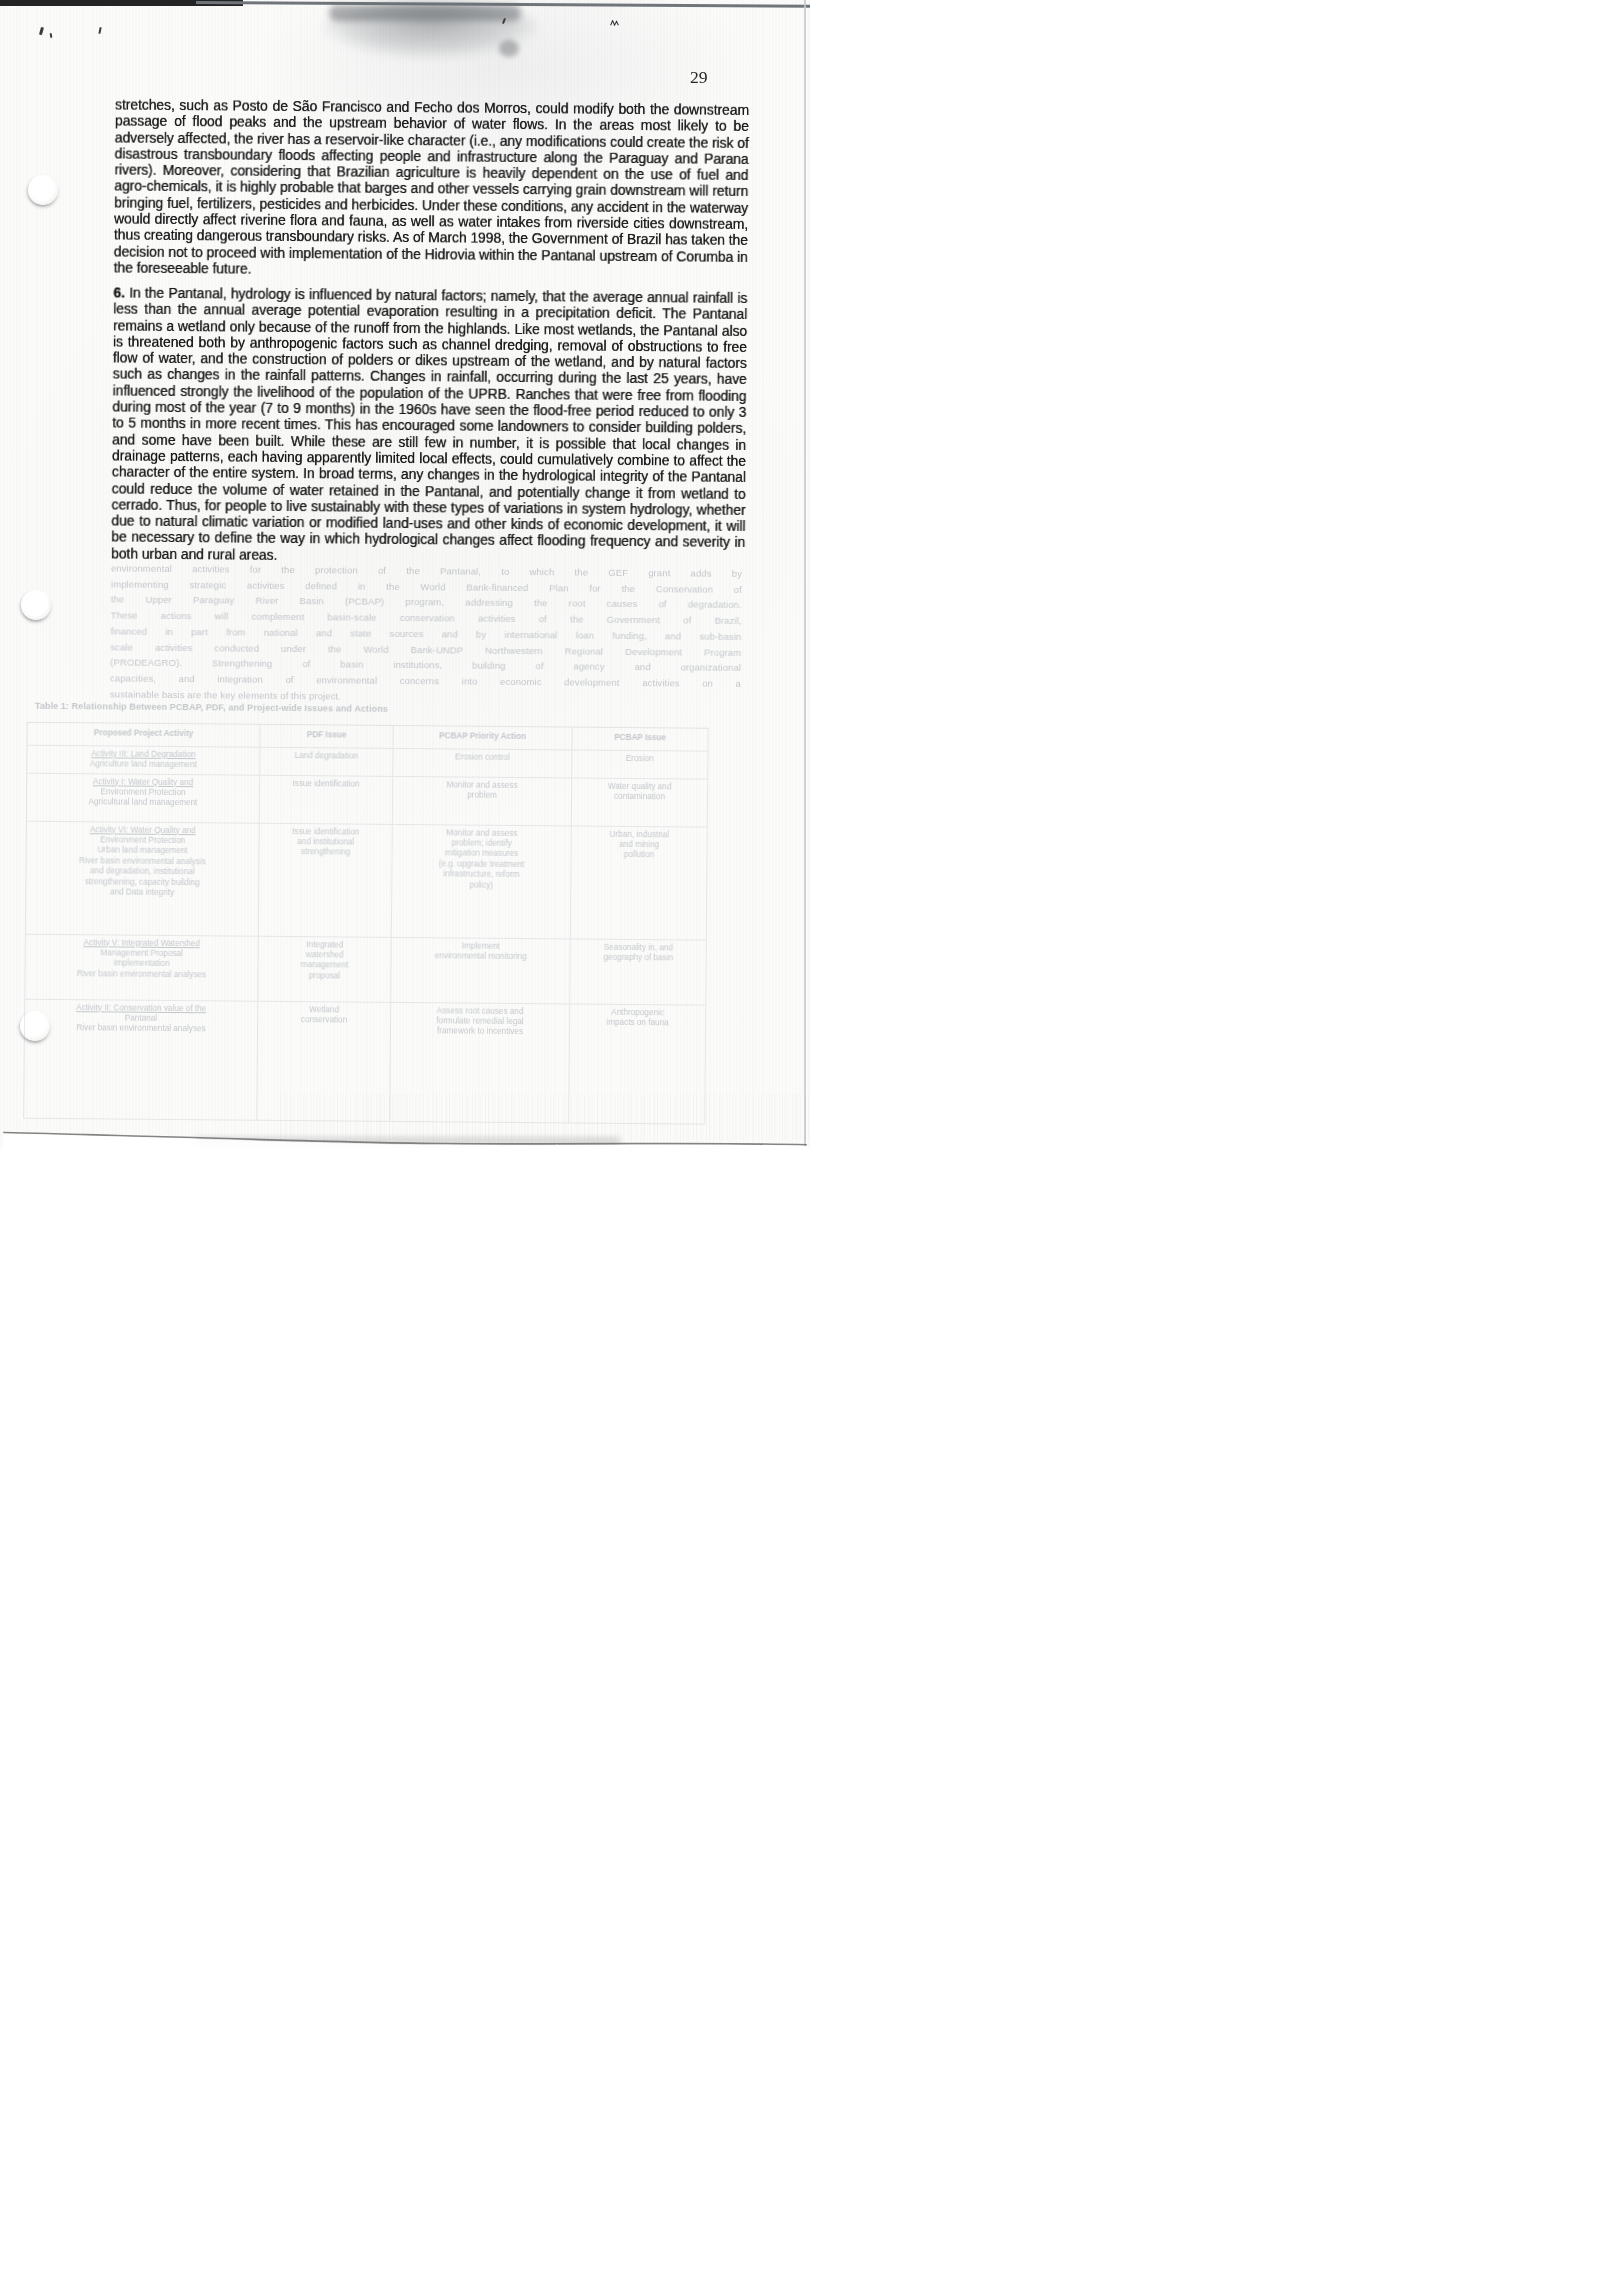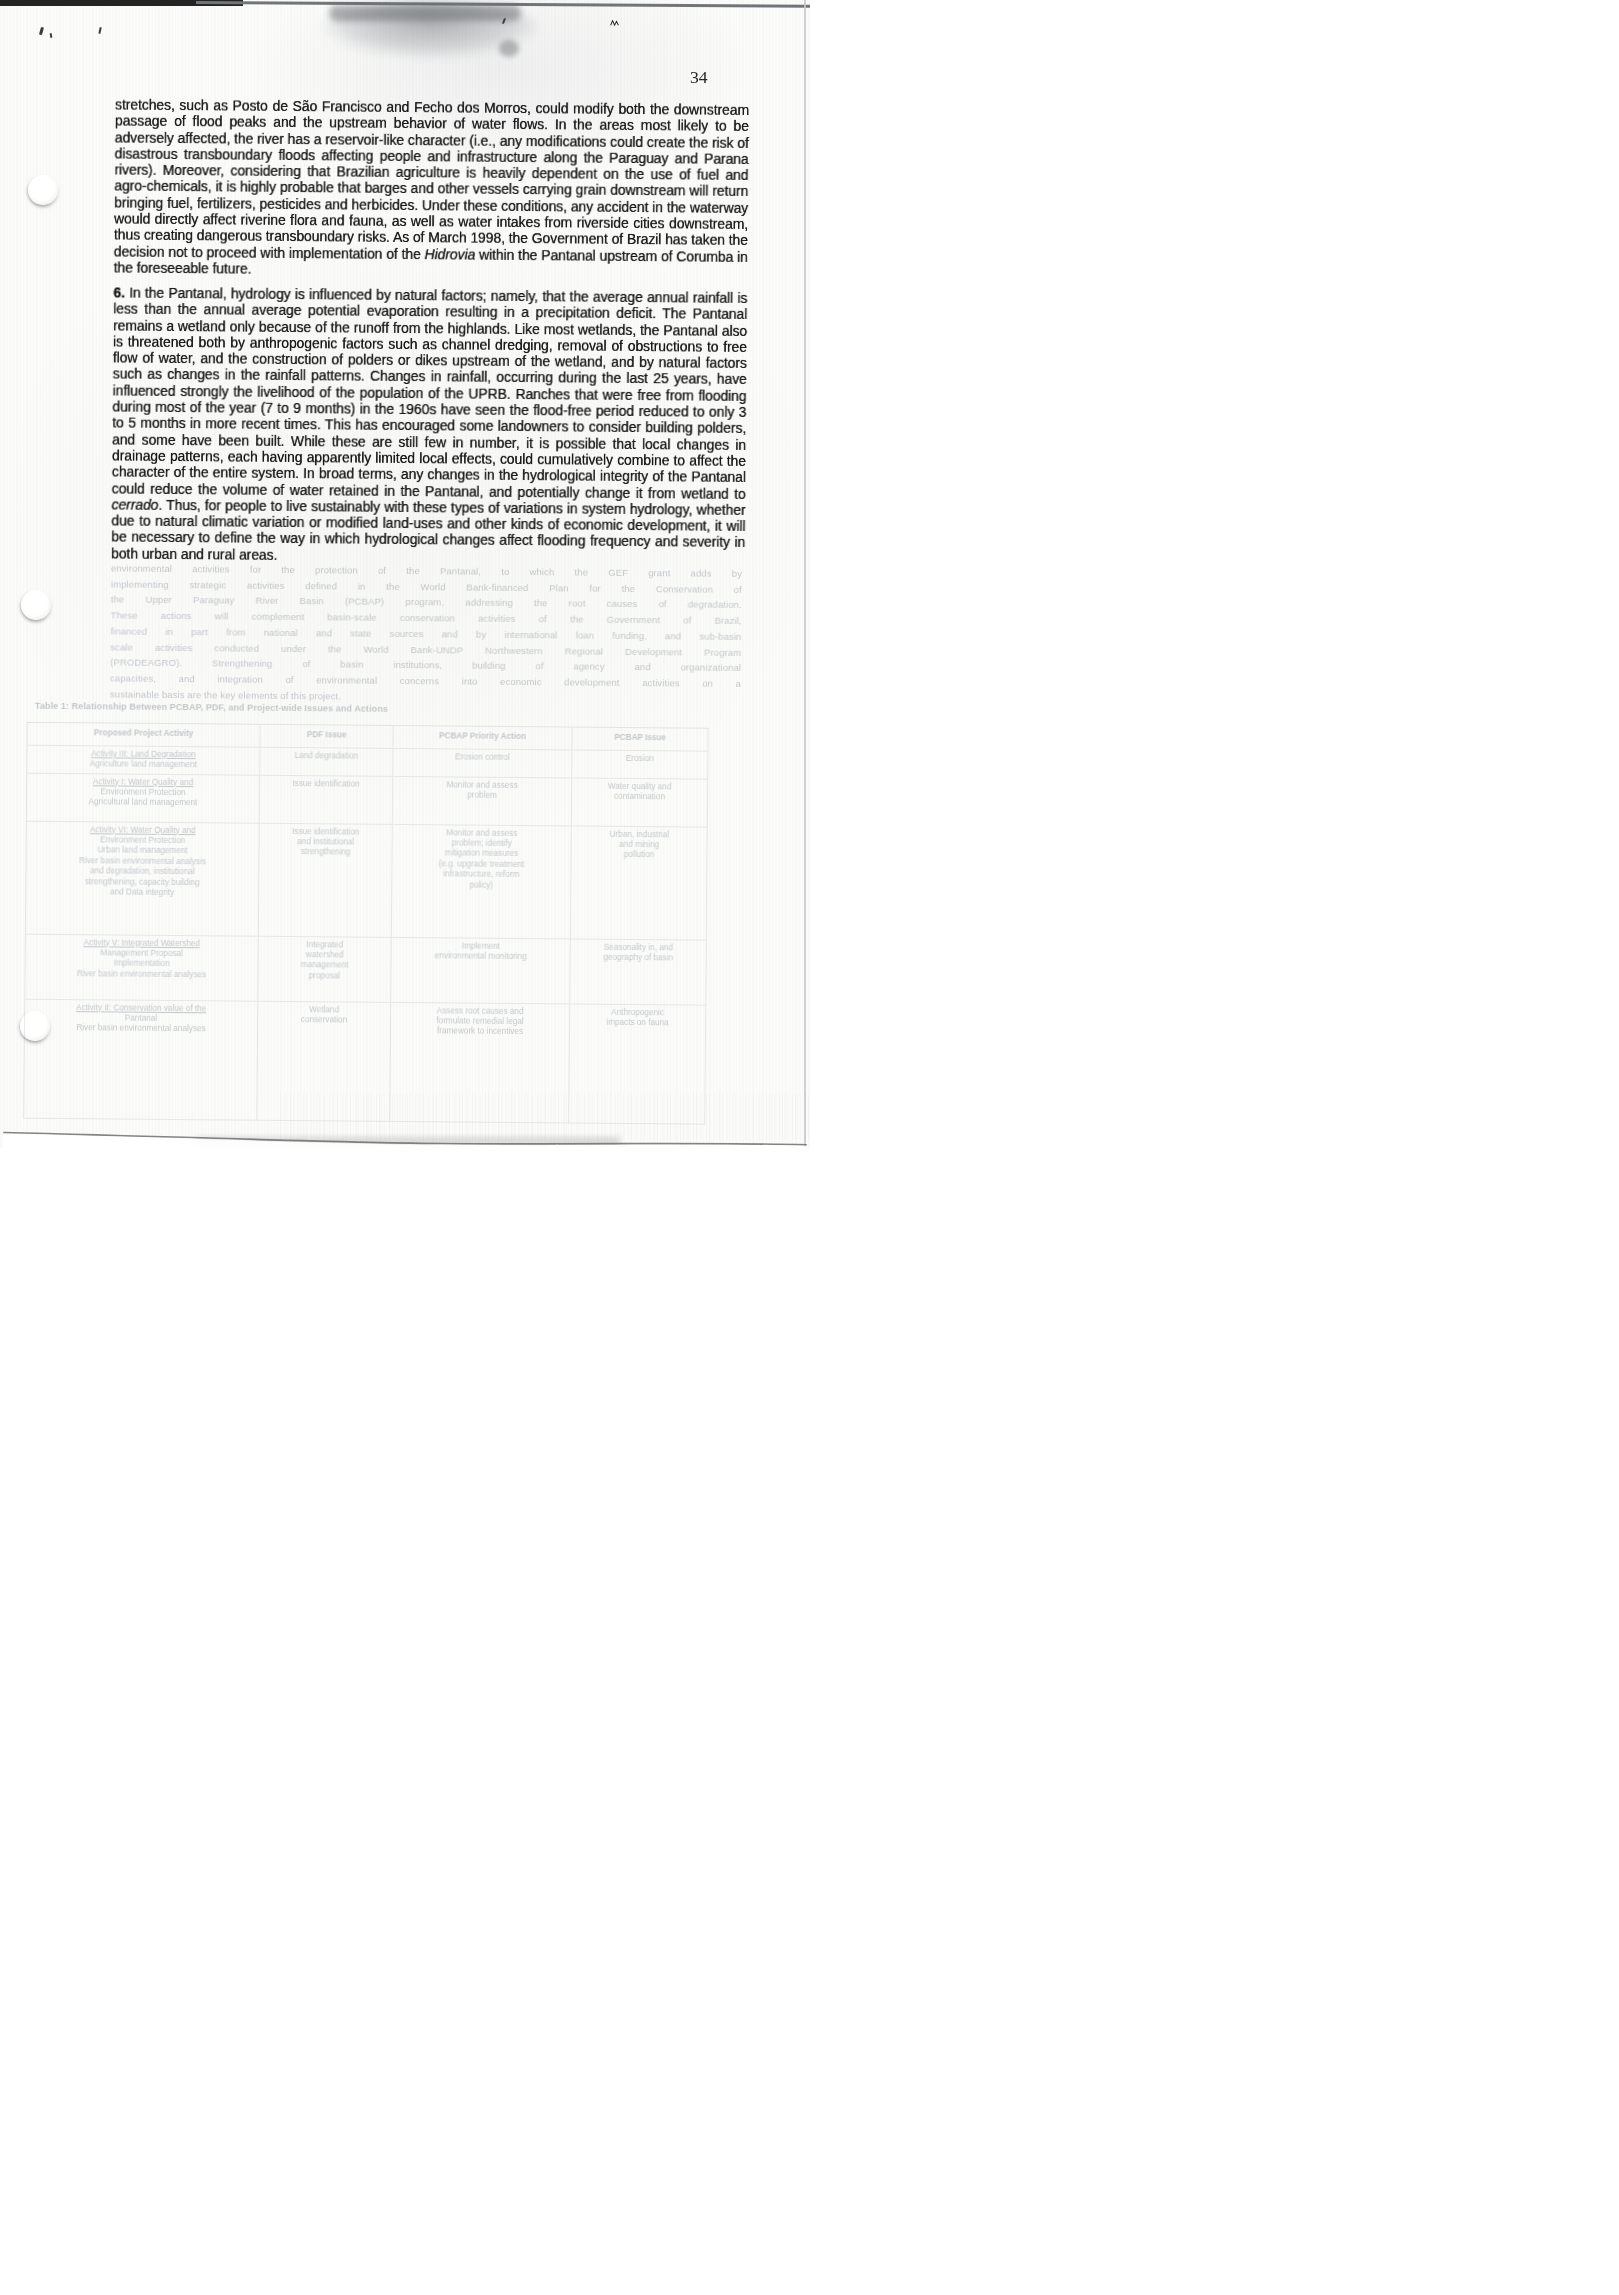--- a/index.html
+++ b/index.html
@@ -17,21 +17,21 @@
   
   .bodytext{
     position:absolute;left:112px;width:634px;
     font-size:14px;line-height:16.3px;letter-spacing:-0.1px;
     color:#161616;text-align:justify;
     text-shadow:0 0 0.4px rgba(10,10,10,.85);
     filter:blur(0.1px);
   }
   #para1{top:99px;}
   #para2{top:287px;}
-  .ital{font-style:italic;}
+  .ital{}
   .bold{font-weight:700;}
 
   
   .pagenum{
     position:absolute;left:690px;top:67px;
     font-family:"Liberation Serif",serif;font-size:17.6px;color:#262626;
     filter:blur(0.2px);
   }
 
   
@@ -116,21 +116,21 @@
   <div class="tick t4"></div>
   <svg class="squiggle" width="10.4" height="6.5" viewBox="0 0 16 10">
     <path d="M1,8 L4,1 L7,8 L10,2 L13,8" stroke="#2e2e2e" stroke-width="1.6" fill="none"></path>
   </svg>
   <div class="hole hole1"></div>
   <div class="hole hole2"></div>
   <div class="hole hole3"></div>
   <div class="right-edge"></div>
   <div class="striations"></div>
 
-  <div class="pagenum">34</div>
+  <div class="pagenum">29</div>
 
   <div class="skew">
 
     <div class="bodytext" id="para1">
       <span>stretches, such as Posto de São Francisco and Fecho dos Morros, could modify both the downstream passage of flood peaks and the upstream behavior of water flows.  In the areas most likely to be adversely affected, the river has a reservoir-like character (i.e., any modifications could create the risk of disastrous transboundary floods affecting people and infrastructure along the Paraguay and Parana rivers).  Moreover, considering that Brazilian agriculture is heavily dependent on the use of fuel and agro-chemicals, it is highly probable that barges and other vessels carrying grain downstream will return bringing fuel, fertilizers, pesticides and herbicides.  Under these conditions, any accident in the waterway would directly affect riverine flora and fauna, as well as water intakes from riverside cities downstream, thus creating dangerous transboundary risks.  As of March 1998, the Government of Brazil has taken the decision not to proceed with implementation of the </span><span class="ital">Hidrovia</span><span> within the Pantanal upstream of Corumba in the foreseeable future.</span>
     </div>
 
     <div class="bodytext" id="para2">
       <span class="bold">6.</span><span> In the Pantanal, hydrology is influenced by natural factors; namely, that the average annual rainfall is less than the annual average potential evaporation resulting in a precipitation deficit.  The Pantanal remains a wetland only because of the runoff from the highlands.  Like most wetlands, the Pantanal also is threatened both by anthropogenic factors such as channel dredging, removal of obstructions to free flow of water, and the construction of polders or dikes upstream of the wetland, and by natural factors such as changes in the rainfall patterns.  Changes in rainfall, occurring during the last 25 years, have influenced strongly the livelihood of the population of the UPRB.  Ranches that were free from flooding during most of the year (7 to 9 months) in the 1960s have seen the flood-free period reduced to only 3 to 5 months in more recent times.  This has encouraged some landowners to consider building polders, and some have been built.  While these are still few in number, it is possible that local changes in drainage patterns, each having apparently limited local effects, could cumulatively combine to affect the character of the entire system.  In broad terms, any changes in the hydrological integrity of the Pantanal could reduce the volume of water retained in the Pantanal, and potentially change it from wetland to </span><span class="ital">cerrado</span><span>.  Thus, for people to live sustainably with these types of variations in system hydrology, whether due to natural climatic variation or modified land-uses and other kinds of economic development, it will be necessary to define the way in which hydrological changes affect flooding frequency and severity in both urban and rural areas.</span>
     </div>

